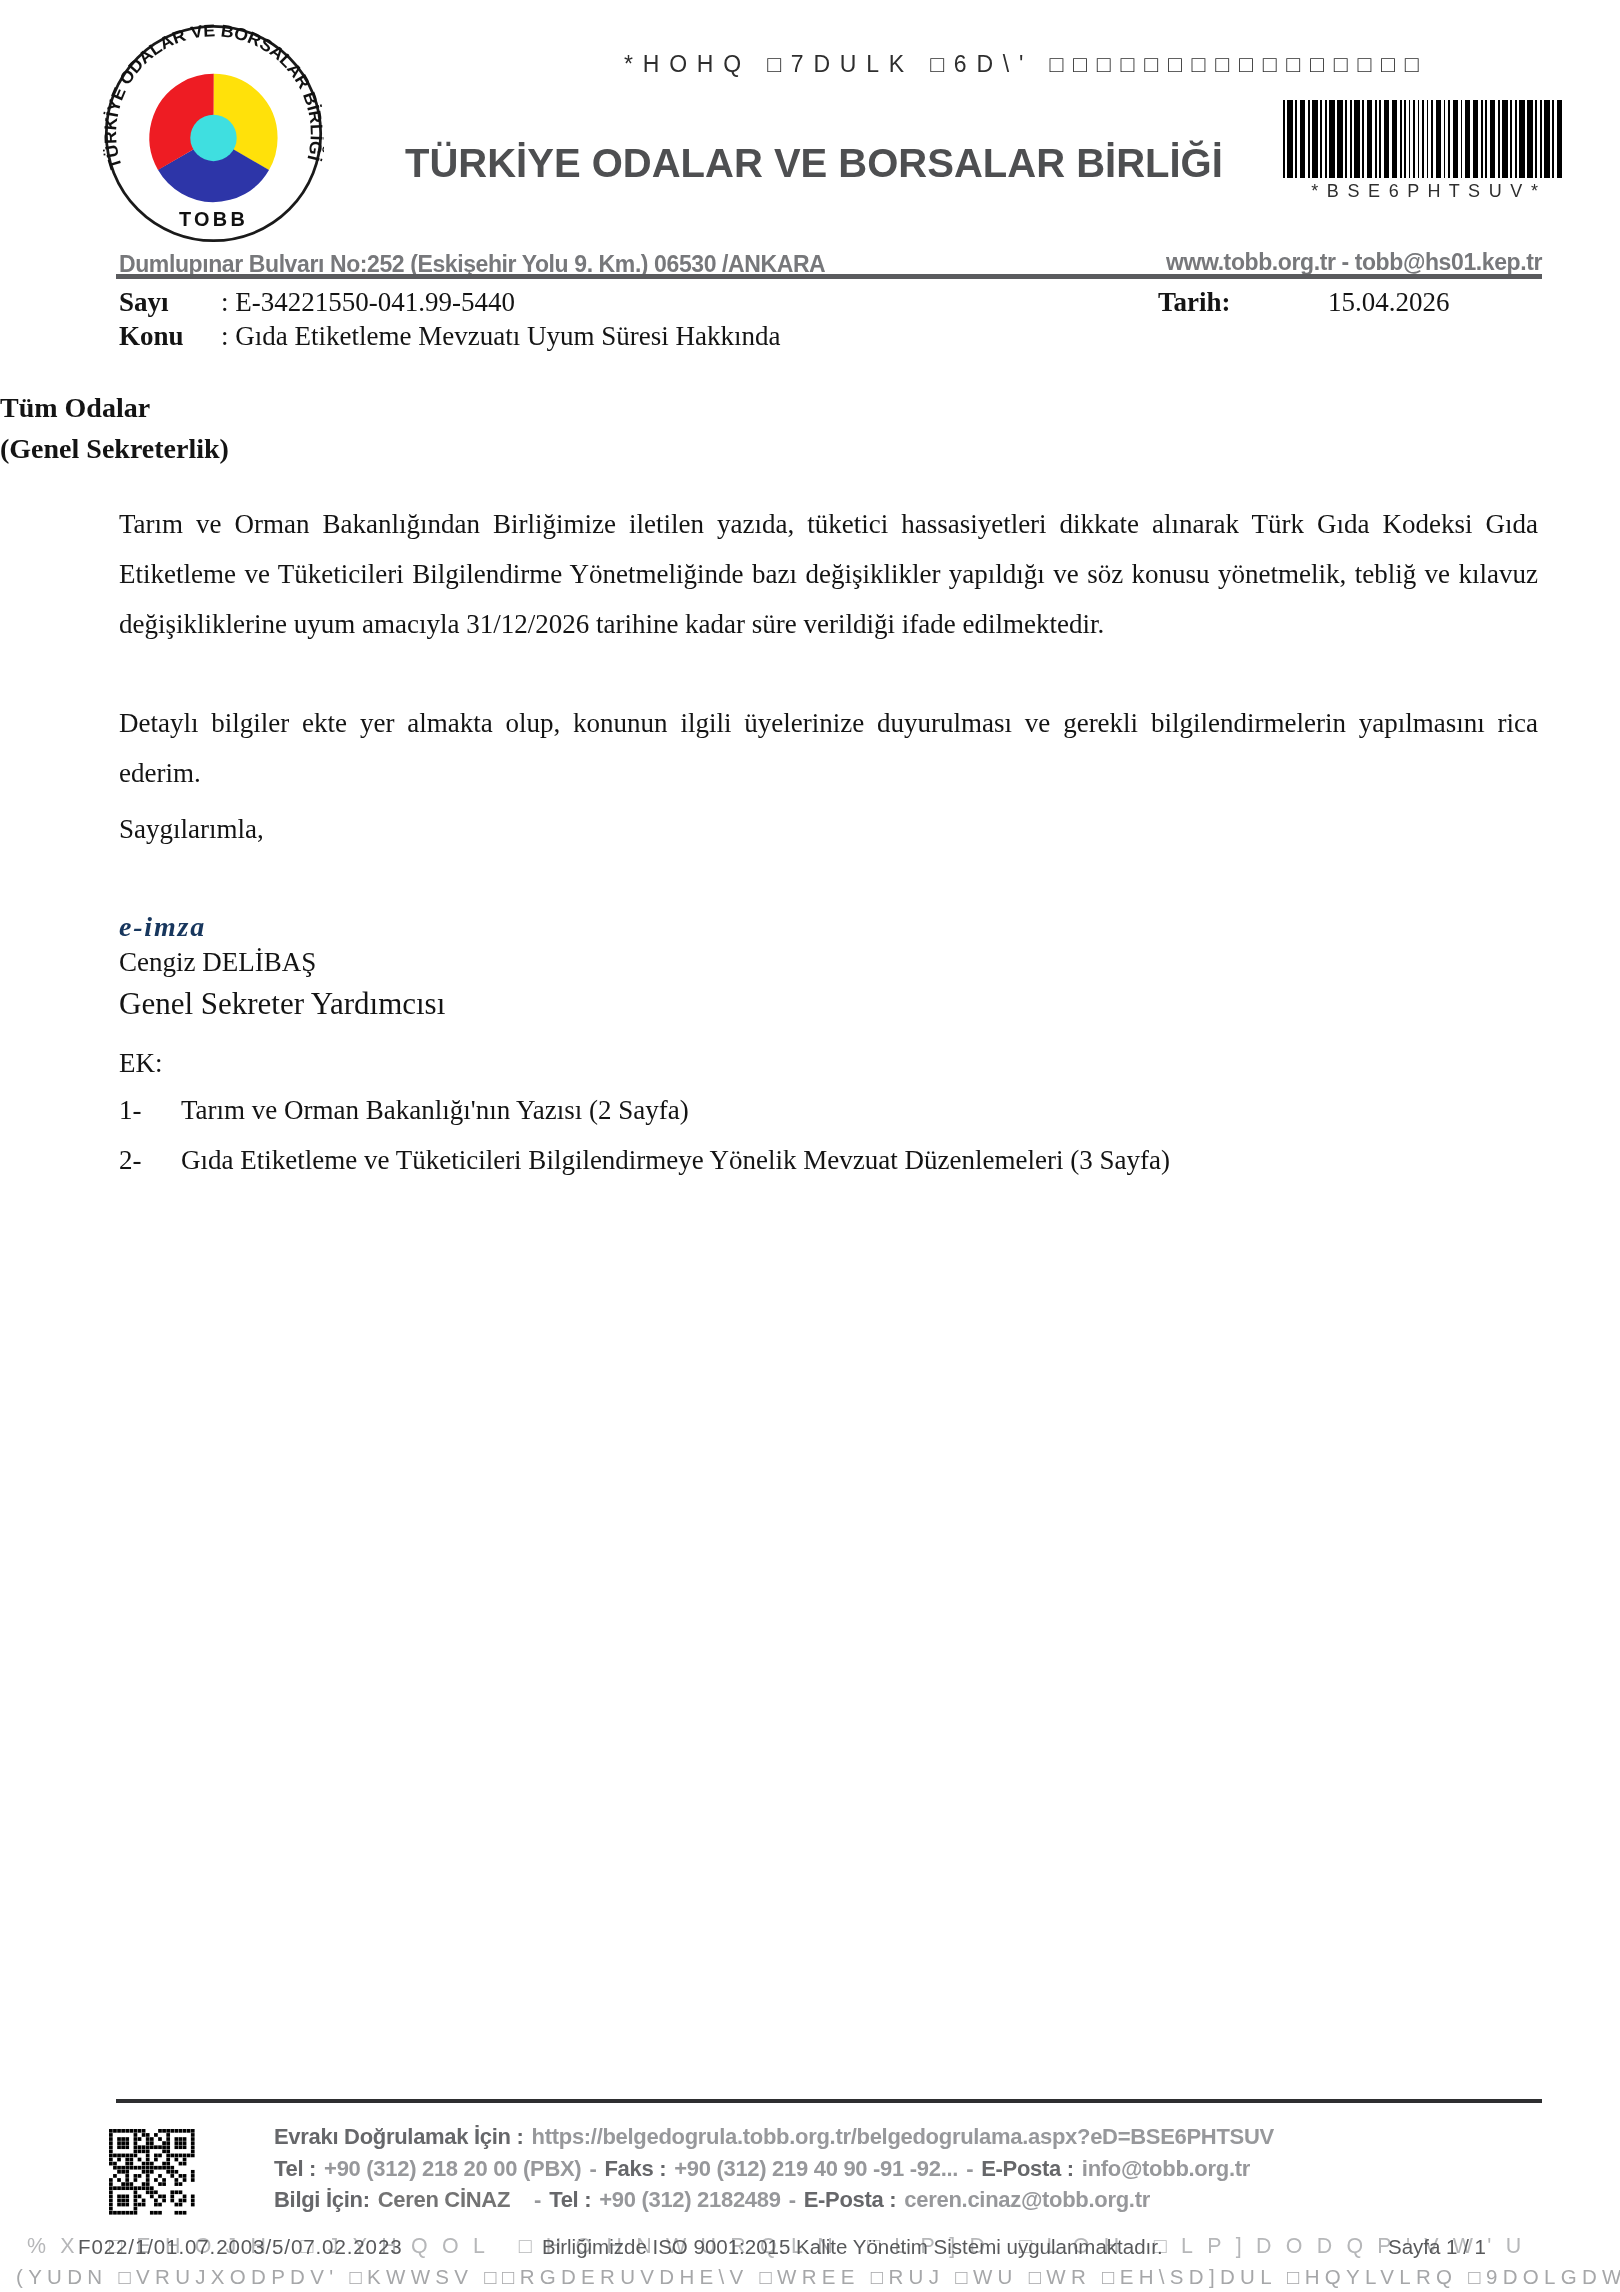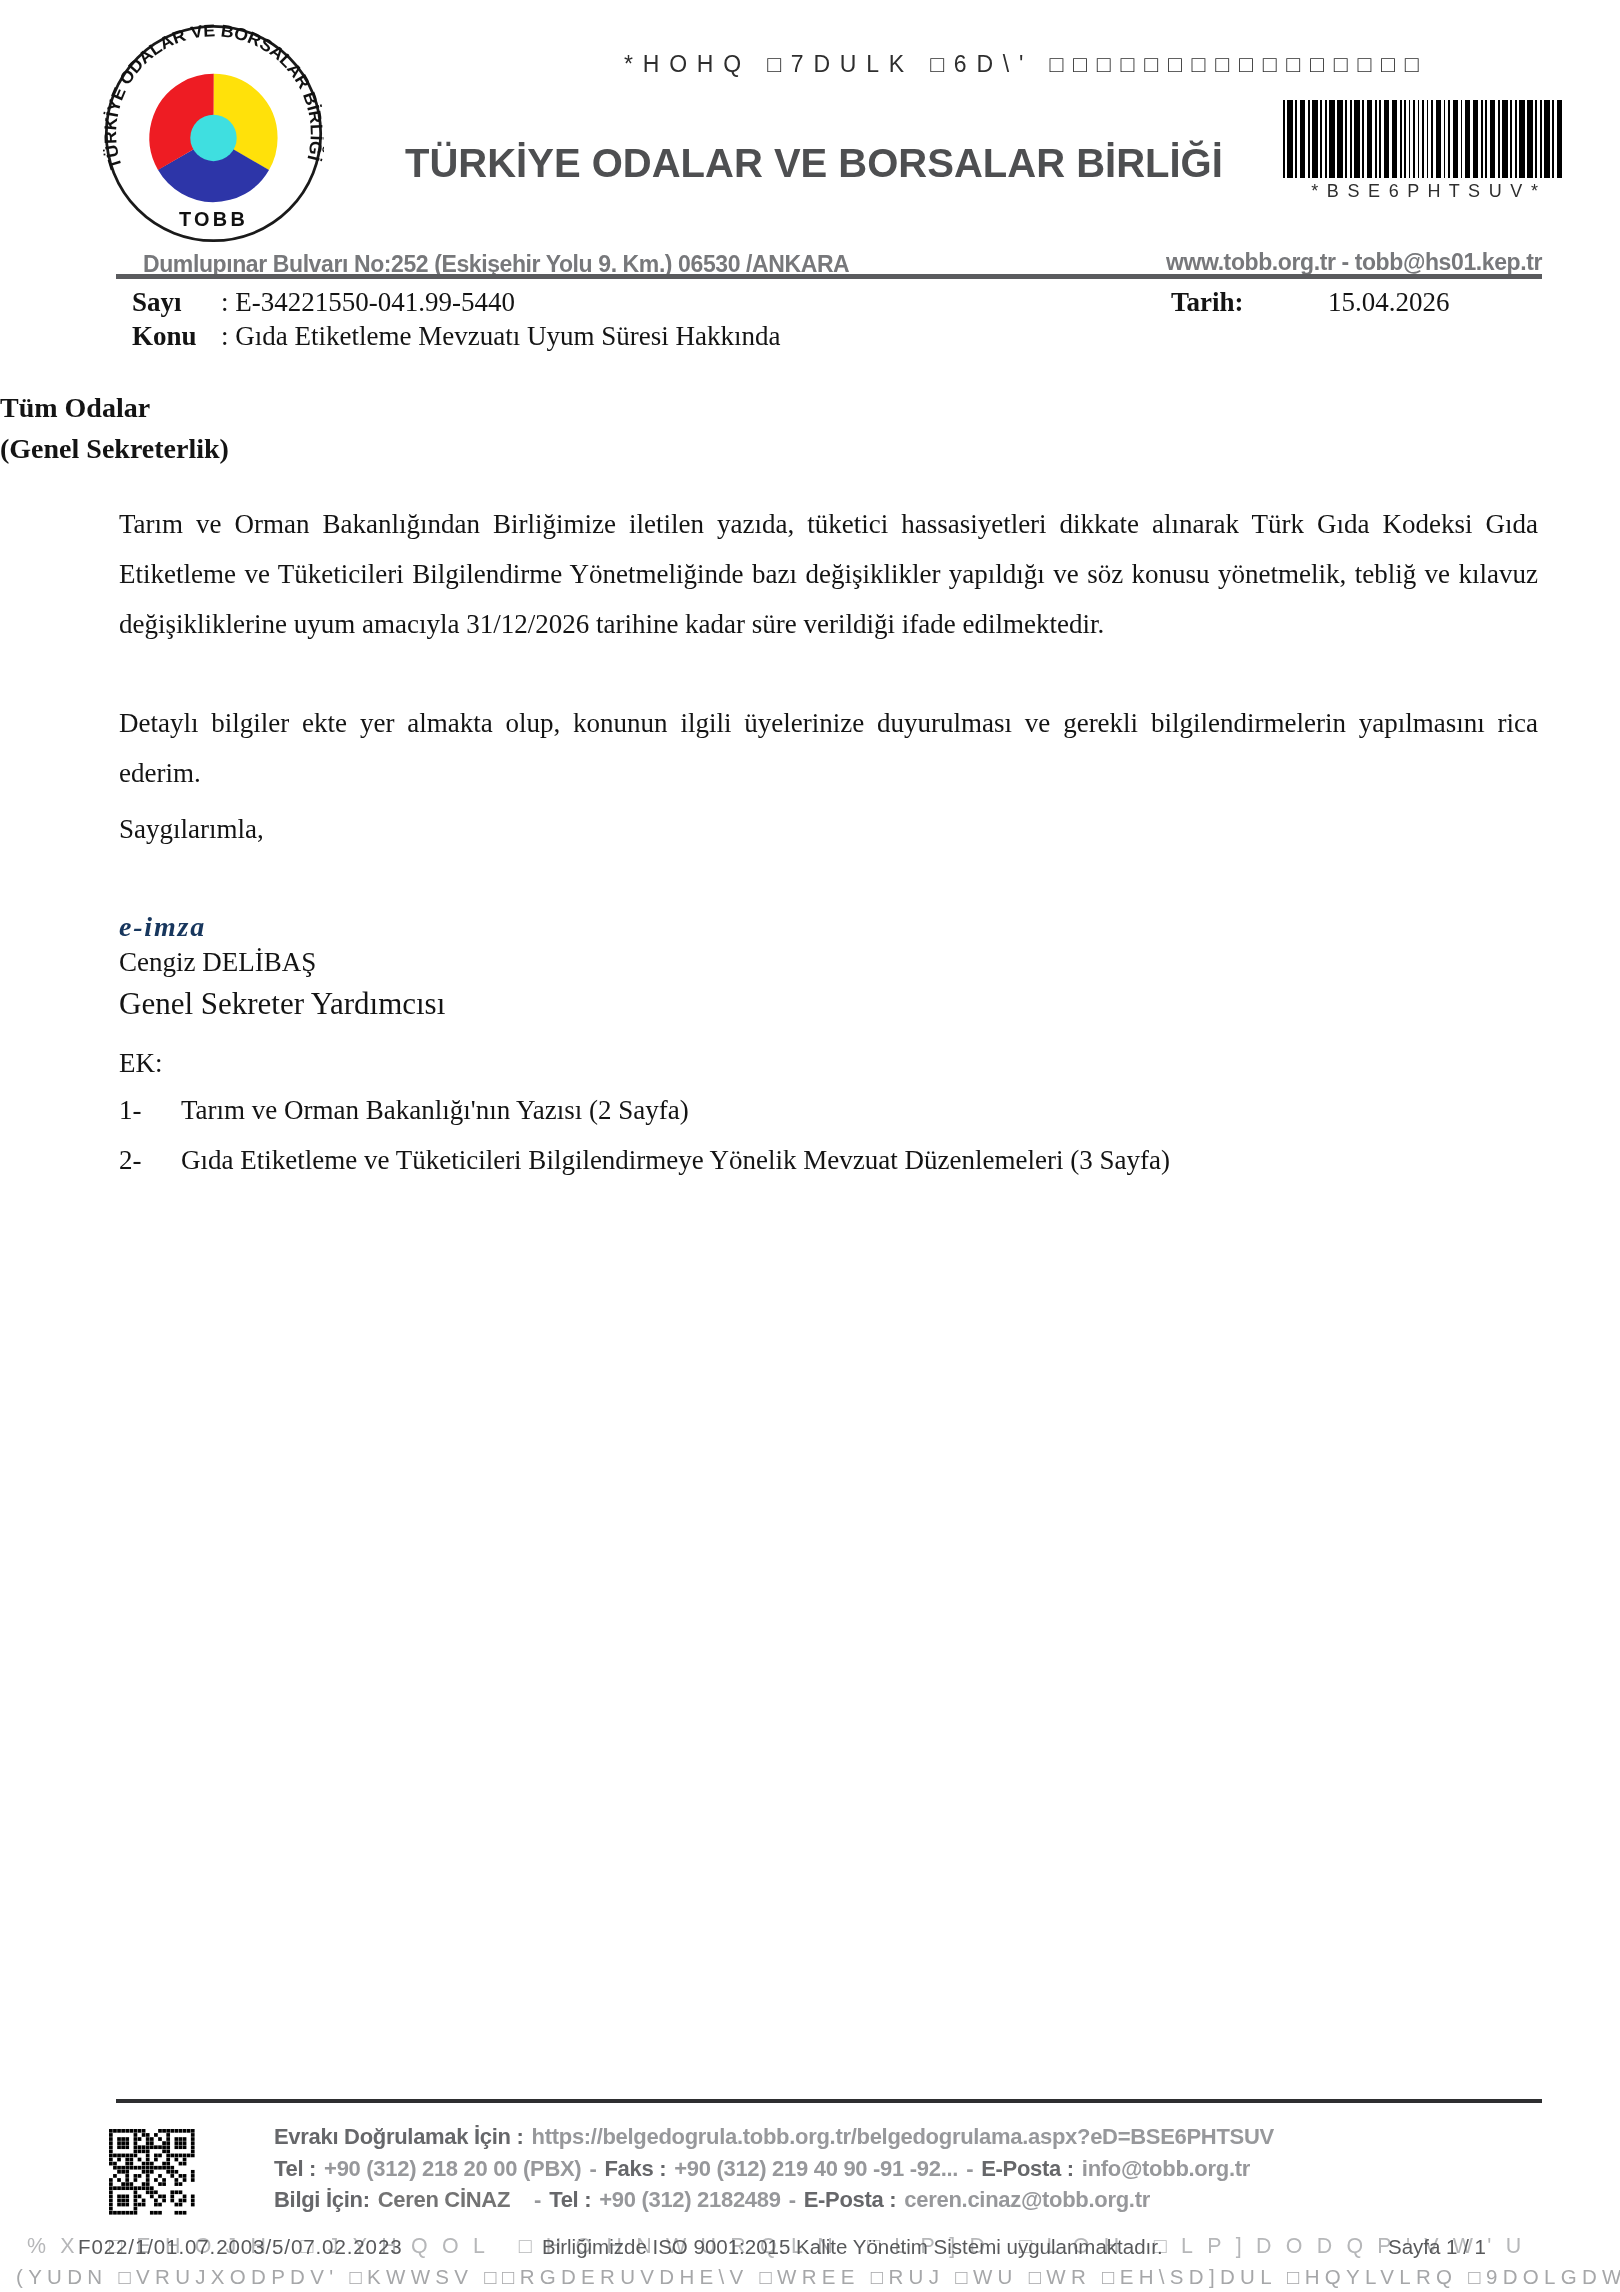--- a/index.html
+++ b/index.html
@@ -30,27 +30,27 @@
   .barcode i{background:#000;height:100%;margin-right:2.7px;flex:none;}
   .barcode-label{
     left:1281px;top:181px;width:289px;text-align:center;
     font-family:"Liberation Sans","DejaVu Sans",sans-serif;
     font-size:18px;letter-spacing:1.8px;color:#2e2e2e;white-space:nowrap;
   }
   .hdr-sans{
     font-family:"Liberation Sans","DejaVu Sans",sans-serif;
     font-weight:bold;font-size:23px;color:#77787b;letter-spacing:-0.4px;white-space:nowrap;
   }
-  .addr{left:119px;top:251px;margin-left:24px;}
+  .addr{left:119px;top:251px;}
   .webmail{right:79px;top:249px;}
   .rule1{left:116px;top:274px;width:1426px;height:4.5px;background:#5a5b5e;}
 
   
   .serif30{font-size:27px;white-space:nowrap;}
-  .b{font-weight:bold;margin-left:13px;}
+  .b{font-weight:bold;}
   .sayi-label{left:119px;top:287px;}
   .sayi-value{left:221px;top:287px;}
   .tarih-label{left:1158px;top:287px;}
   .tarih-value{left:1328px;top:287px;}
   .konu-label{left:119px;top:321px;}
   .konu-value{left:221px;top:321px;}
 
   
   .recipient{left:0;top:387px;width:1621px;text-align:left;font-weight:bold;font-size:28px;line-height:41px;}
 

